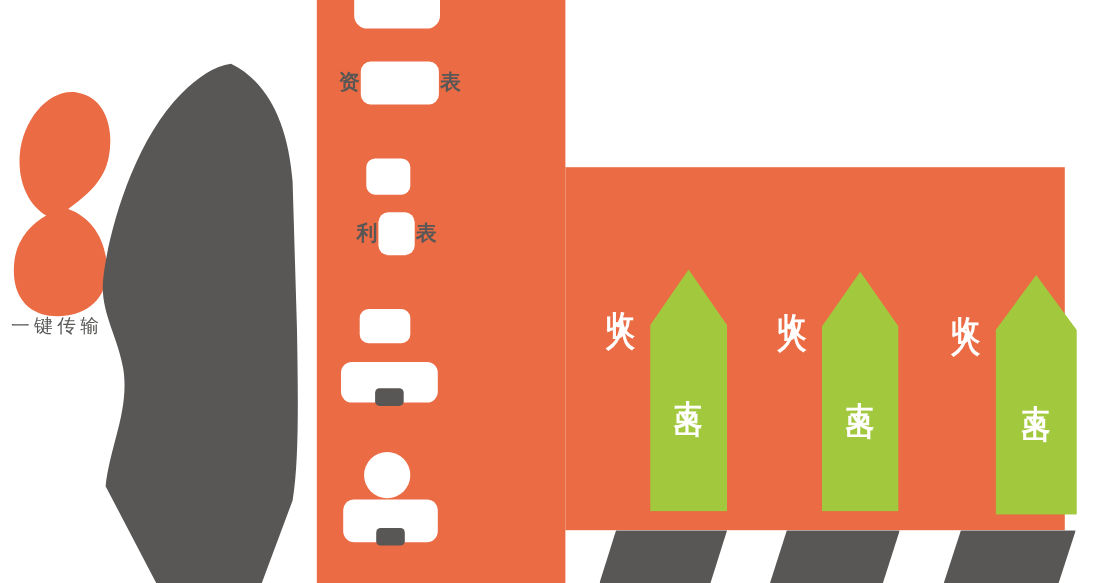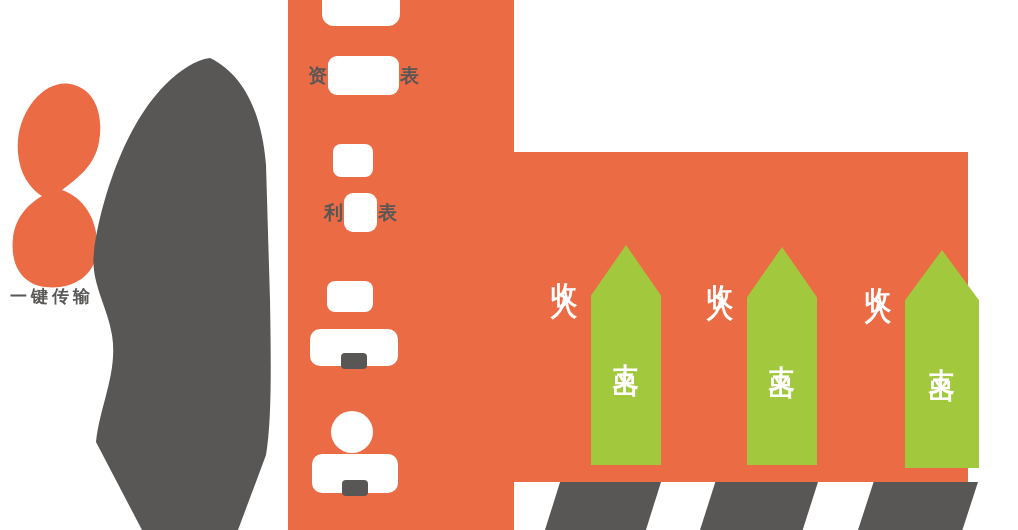--- a/index.html
+++ b/index.html
@@ -61,21 +61,21 @@
 
   
   .base{background:#595756;clip-path:polygon(13% 0,100% 0,87% 100%,0 100%);}
   .base1{left:545px;top:482px;width:116px;height:48px;}
   .base2{left:700px;top:482px;width:118px;height:48px;}
   .base3{left:858px;top:482px;width:120px;height:48px;}
 
   
   .caption{
     left:10px;top:285px;width:100px;
-    color:#595756;font-size:17px;font-weight:700;letter-spacing:4px;white-space:nowrap;
+    color:#595756;font-size:17px;font-weight:400;letter-spacing:4px;white-space:nowrap;
   }
   svg{display:block;}
 </style>
 </head>
 <body>
 
 <div class="canvas">
 
   <svg class="abs" style="left:10px;top:80px;" width="100" height="212" viewBox="0 0 100 212">
     <path fill="#EB6B44" d="M60,4 C85,8 94,35 89,62 C85,85 68,98 52,110 C75,118 89,142 87,170

